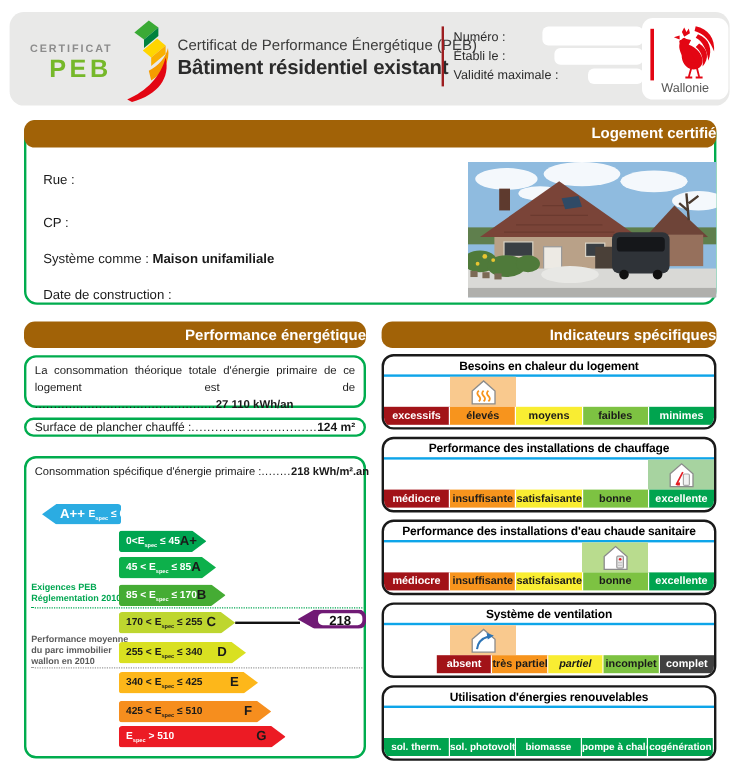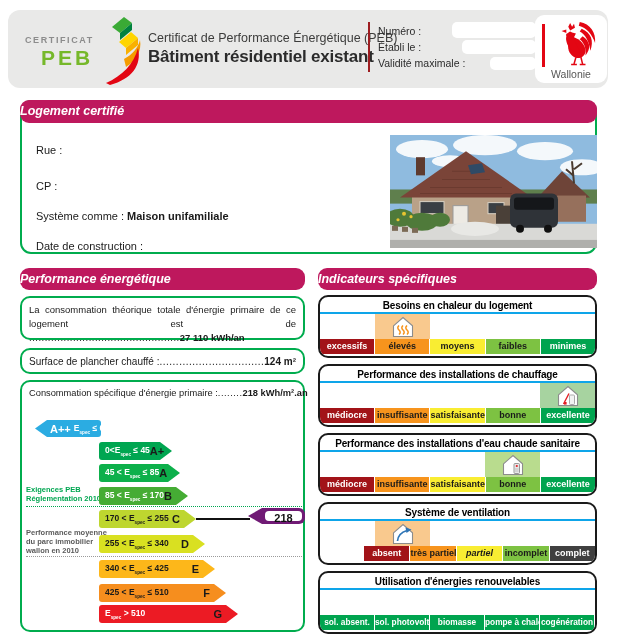--- a/index.html
+++ b/index.html
@@ -19,37 +19,37 @@
   .redact{position:absolute;background:#fff;border-radius:5px;}
   .r1{left:444px;top:12px;width:84px;height:16px;}
   .r2{left:454px;top:30px;width:74px;height:14px;}
   .r3{left:482px;top:47px;width:46px;height:13px;}
   .wallonie{position:absolute;left:527px;top:5px;width:72px;height:68px;background:#fff;border-radius:9px;}
   .wl-line{position:absolute;left:7px;top:9px;width:3px;height:43px;background:#E30613;}
   .rooster{position:absolute;left:16px;top:3px;}
   .wl-text{position:absolute;left:0;right:0;bottom:3px;text-align:center;font-size:10.5px;color:#575756;}
 
   
-  .green-bar{background:#be185d;border-radius:9px;color:#fff;font-weight:bold;font-size:12.5px;text-align:left;height:22px;line-height:22px;font-style:italic;}
+  .green-bar{background:#a16207;border-radius:9px;color:#fff;font-weight:bold;font-size:12.5px;text-align:right;height:22px;line-height:22px;}
 
   
   .sec-log{position:absolute;left:20px;top:100px;width:577px;height:154px;border:2px solid #00AC4E;border-radius:11px;background:#fff;}
   .sec-log .green-bar{position:absolute;left:-2px;right:-2px;top:-2px;height:23px;line-height:23px;}
   .field{position:absolute;left:14px;font-size:11px;color:#1a1a1a;}
   .f-rue{top:42px;} .f-cp{top:78px;} .f-cert{top:108px;} .f-date{top:138px;}
   .field b{font-weight:bold;}
   .photo{position:absolute;left:368px;top:33px;width:207px;height:113px;}
 
   
   .col-left{position:absolute;left:20px;top:268px;width:285px;}
   .pbox{position:absolute;left:0;width:285px;border:2px solid #00AC4E;border-radius:10px;background:#fff;color:#1a1a1a;}
   .box1{top:28px;height:44px;padding:5px 7px;font-size:9.5px;line-height:1.45;text-align:justify;}
   .box1 b,.box2 b,.box3 b{white-space:nowrap;font-weight:bold;}
   .dots{letter-spacing:0.5px;}
-  .box2{top:80px;height:26px;display:flex;align-items:center;padding:0 7px;font-size:10px;}
+  .box2{top:80px;height:16px;display:flex;align-items:center;padding:0 7px;font-size:10px;}
   .leader{flex:1;min-width:0;overflow:hidden;white-space:nowrap;letter-spacing:0.5px;}
   .box3{top:112px;height:252px;}
   .box3-label{display:flex;align-items:center;padding:6px 7px 0 7px;font-size:9.3px;}
   .box3-label .lbl{white-space:nowrap;}
   .scale-wrap{position:absolute;left:0;top:0;right:0;bottom:0;}
   .band{position:absolute;display:flex;align-items:center;justify-content:space-between;padding:0 16px 0 6px;border-radius:3px;}
   .band.left{padding:0 6px 0 15px;justify-content:flex-start;gap:3px;}
   .rng{font-size:8.5px;font-weight:bold;white-space:nowrap;}
   .grd{font-size:11px;font-weight:800;}
   sub{font-size:0.55em;}
@@ -354,21 +354,21 @@
         <div class="ind-box">
           <div class="ind-title">Utilisation d'énergies renouvelables</div>
           <div class="ind-mid">
             <div class="ind-cell"></div>
             <div class="ind-cell"></div>
             <div class="ind-cell"></div>
             <div class="ind-cell"></div>
             <div class="ind-cell"></div>
           </div>
           <div class="ind-scale small">
-            <div class="ind-level" style="background: rgb(0, 164, 79); color: rgb(255, 255, 255);">sol. absent.</div>
+            <div class="ind-level" style="background: rgb(0, 164, 79); color: rgb(255, 255, 255);">sol. therm.</div>
             <div class="ind-level" style="background: rgb(0, 164, 79); color: rgb(255, 255, 255);">sol. photovolt.</div>
             <div class="ind-level" style="background: rgb(0, 164, 79); color: rgb(255, 255, 255);">biomasse</div>
             <div class="ind-level" style="background: rgb(0, 164, 79); color: rgb(255, 255, 255);">pompe à chaleur</div>
             <div class="ind-level" style="background: rgb(0, 164, 79); color: rgb(255, 255, 255);">cogénération</div>
           </div>
         </div>
       </div>
   </div>
 
 </div>

